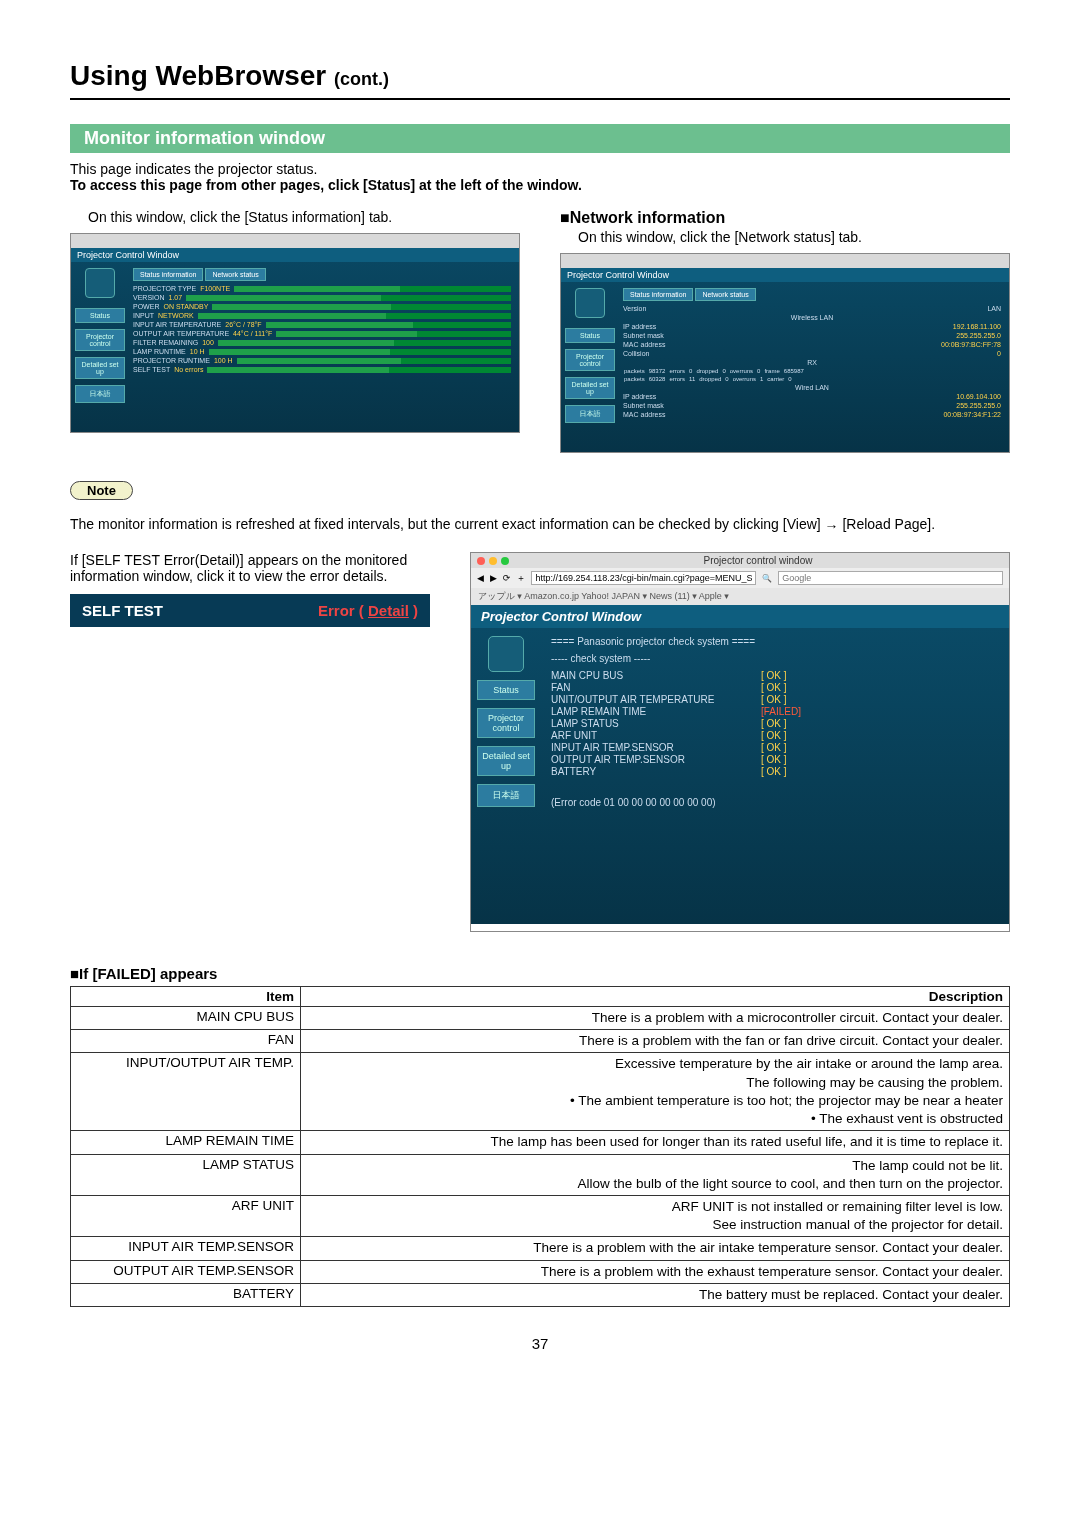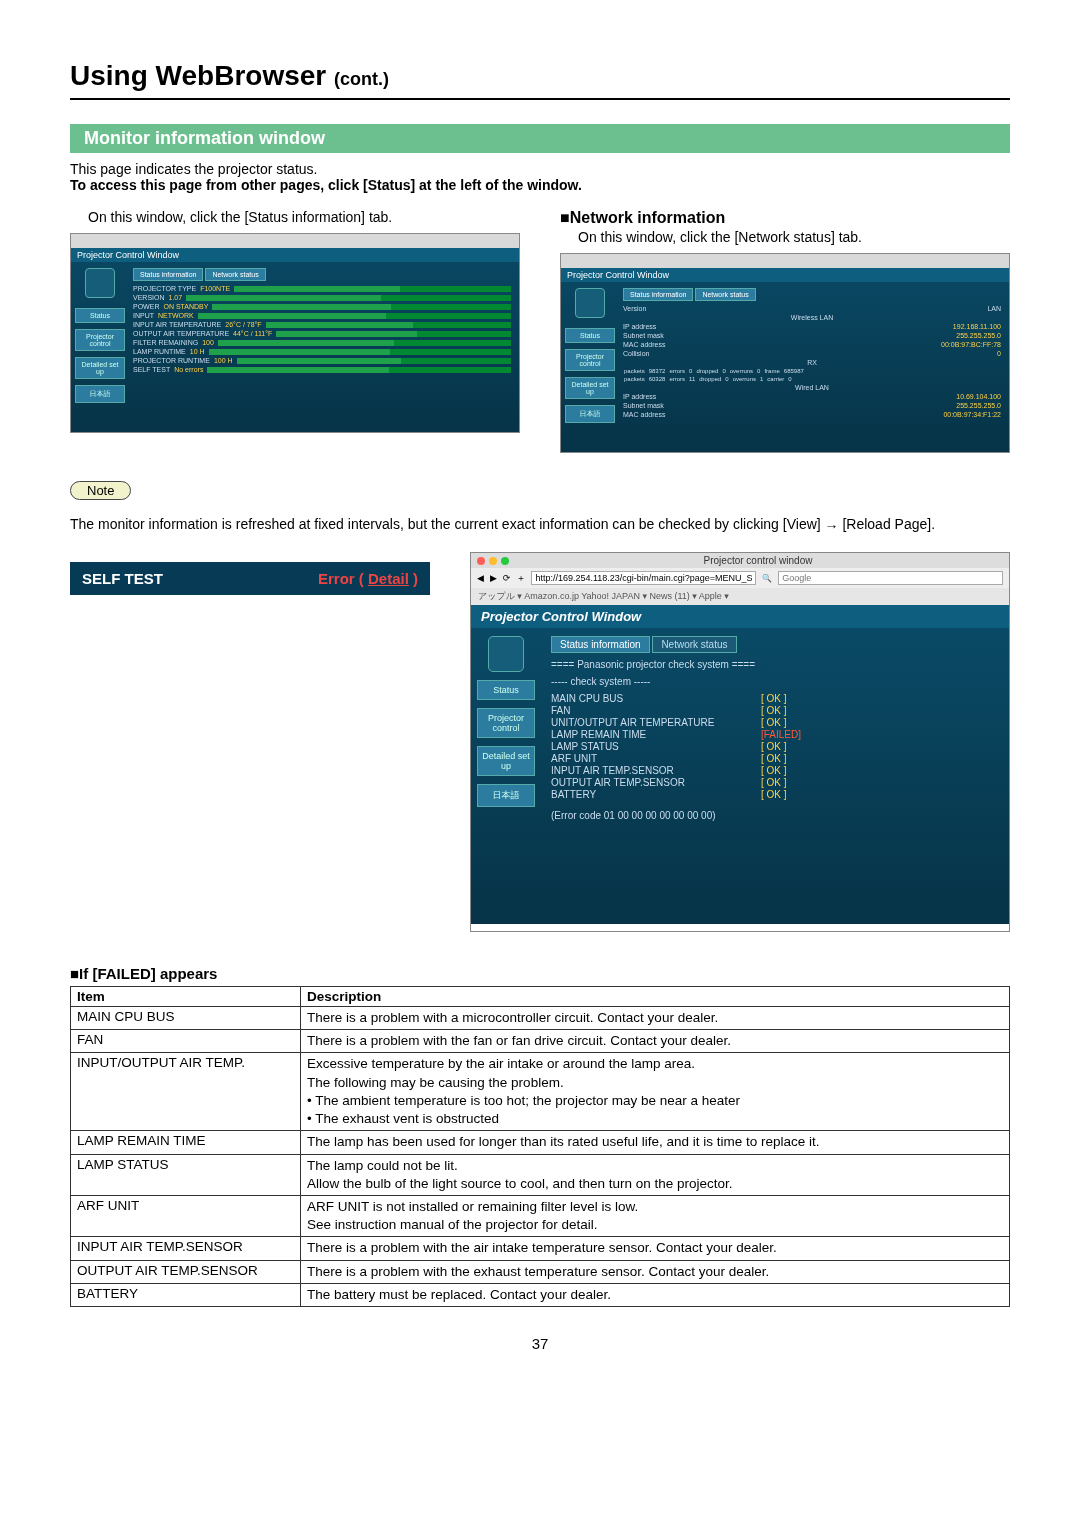--- a/index.html
+++ b/index.html
@@ -54,21 +54,21 @@
   .shot .bar { height: 6px; background: linear-gradient(90deg, #1fa04a 60%, #083 60%); flex: 1; }
   .shot .val { color: #ffd24a; }
 
   
   .note-pill {
     display: inline-block;
     border: 1px solid #444;
     border-radius: 10px;
     background: #f2f2cc;
     padding: 1px 16px;
-    font-weight: normal;
+    font-weight: bold;
     font-size: 13px;
     margin-top: 28px;
   }
   .note-text { margin-top: 16px; }
 
   .para { margin-top: 20px; }
 
   
   .selftest-bar {
     margin-top: 10px;
@@ -113,21 +113,21 @@
   .bigshot .list .r .s { color: #ffd24a; }
   .bigshot .list .r .f { color: #ff5a3a; }
 
   .hdr3 { font-size: 15px; font-weight: bold; margin-top: 33px; margin-bottom: 4px; }
 
   table.failtab { border-collapse: collapse; width: 100%; }
   table.failtab th, table.failtab td {
     border: 1px solid #333;
     padding: 2px 6px;
     font-size: 13.5px;
-    text-align: left;
+    text-align: right;
     vertical-align: top;
   }
   table.failtab th { font-weight: bold; }
   table.failtab .desc div { line-height: 1.35; }
 
   .pagenum { text-align: center; margin-top: 28px; font-size: 15px; }
 </style>
 </head>
 <body>
 
@@ -332,20 +332,21 @@
   </div>
 </div>
 
 
 <div class="note-pill">Note</div>
 <div class="note-text">The monitor information is refreshed at fixed intervals, but the current exact information can be checked by clicking [View] → [Reload Page].</div>
 
 
 <div style="display:flex; gap:20px; align-items:flex-start;" class="para">
   <div style="flex:0 0 380px">
+    <div>If [SELF TEST Error(Detail)] appears on the monitored information window, click it to view the error details.</div>
     <div class="selftest-bar">
       <span>SELF TEST</span>
       <span>
         <span class="err">Error (</span>
         <span class="det">Detail</span>
         <span class="err">)</span>
       </span>
     </div>
   </div>
 
@@ -369,24 +370,20 @@
     <div class="wtitle">Projector Control Window</div>
     <div class="wbody">
       <div class="wside">
         <div class="logo"></div>
         <div class="b">Status</div>
         <div class="b">Projector control</div>
         <div class="b">Detailed set up</div>
         <div class="b">日本語</div>
       </div>
       <div class="wmain">
-        <div class="tabs">
-          <span class="tab on">Status information</span>
-          <span class="tab off">Network status</span>
-        </div>
         <div>==== Panasonic projector check system ====</div>
         <div style="margin:6px 0">----- check system -----</div>
         <div class="list" id="bigshot-list">
             <div class="r">
               <span class="n">MAIN CPU BUS</span>
               <span class="s">[ OK ]</span>
             </div>
             <div class="r">
               <span class="n">FAN</span>
               <span class="s">[ OK ]</span>
@@ -413,21 +410,21 @@
             </div>
             <div class="r">
               <span class="n">OUTPUT AIR TEMP.SENSOR</span>
               <span class="s">[ OK ]</span>
             </div>
             <div class="r">
               <span class="n">BATTERY</span>
               <span class="s">[ OK ]</span>
             </div>
           </div>
-        <div style="margin-top:10px">(Error code 01 00 00 00 00 00 00 00)</div>
+        <div style="margin-top:20px">(Error code 01 00 00 00 00 00 00 00)</div>
       </div>
     </div>
   </div>
 </div>
 
 
 <div class="hdr3">
   <span class="blk">■</span><span>If [FAILED] appears</span>
 </div>
 <table class="failtab">

